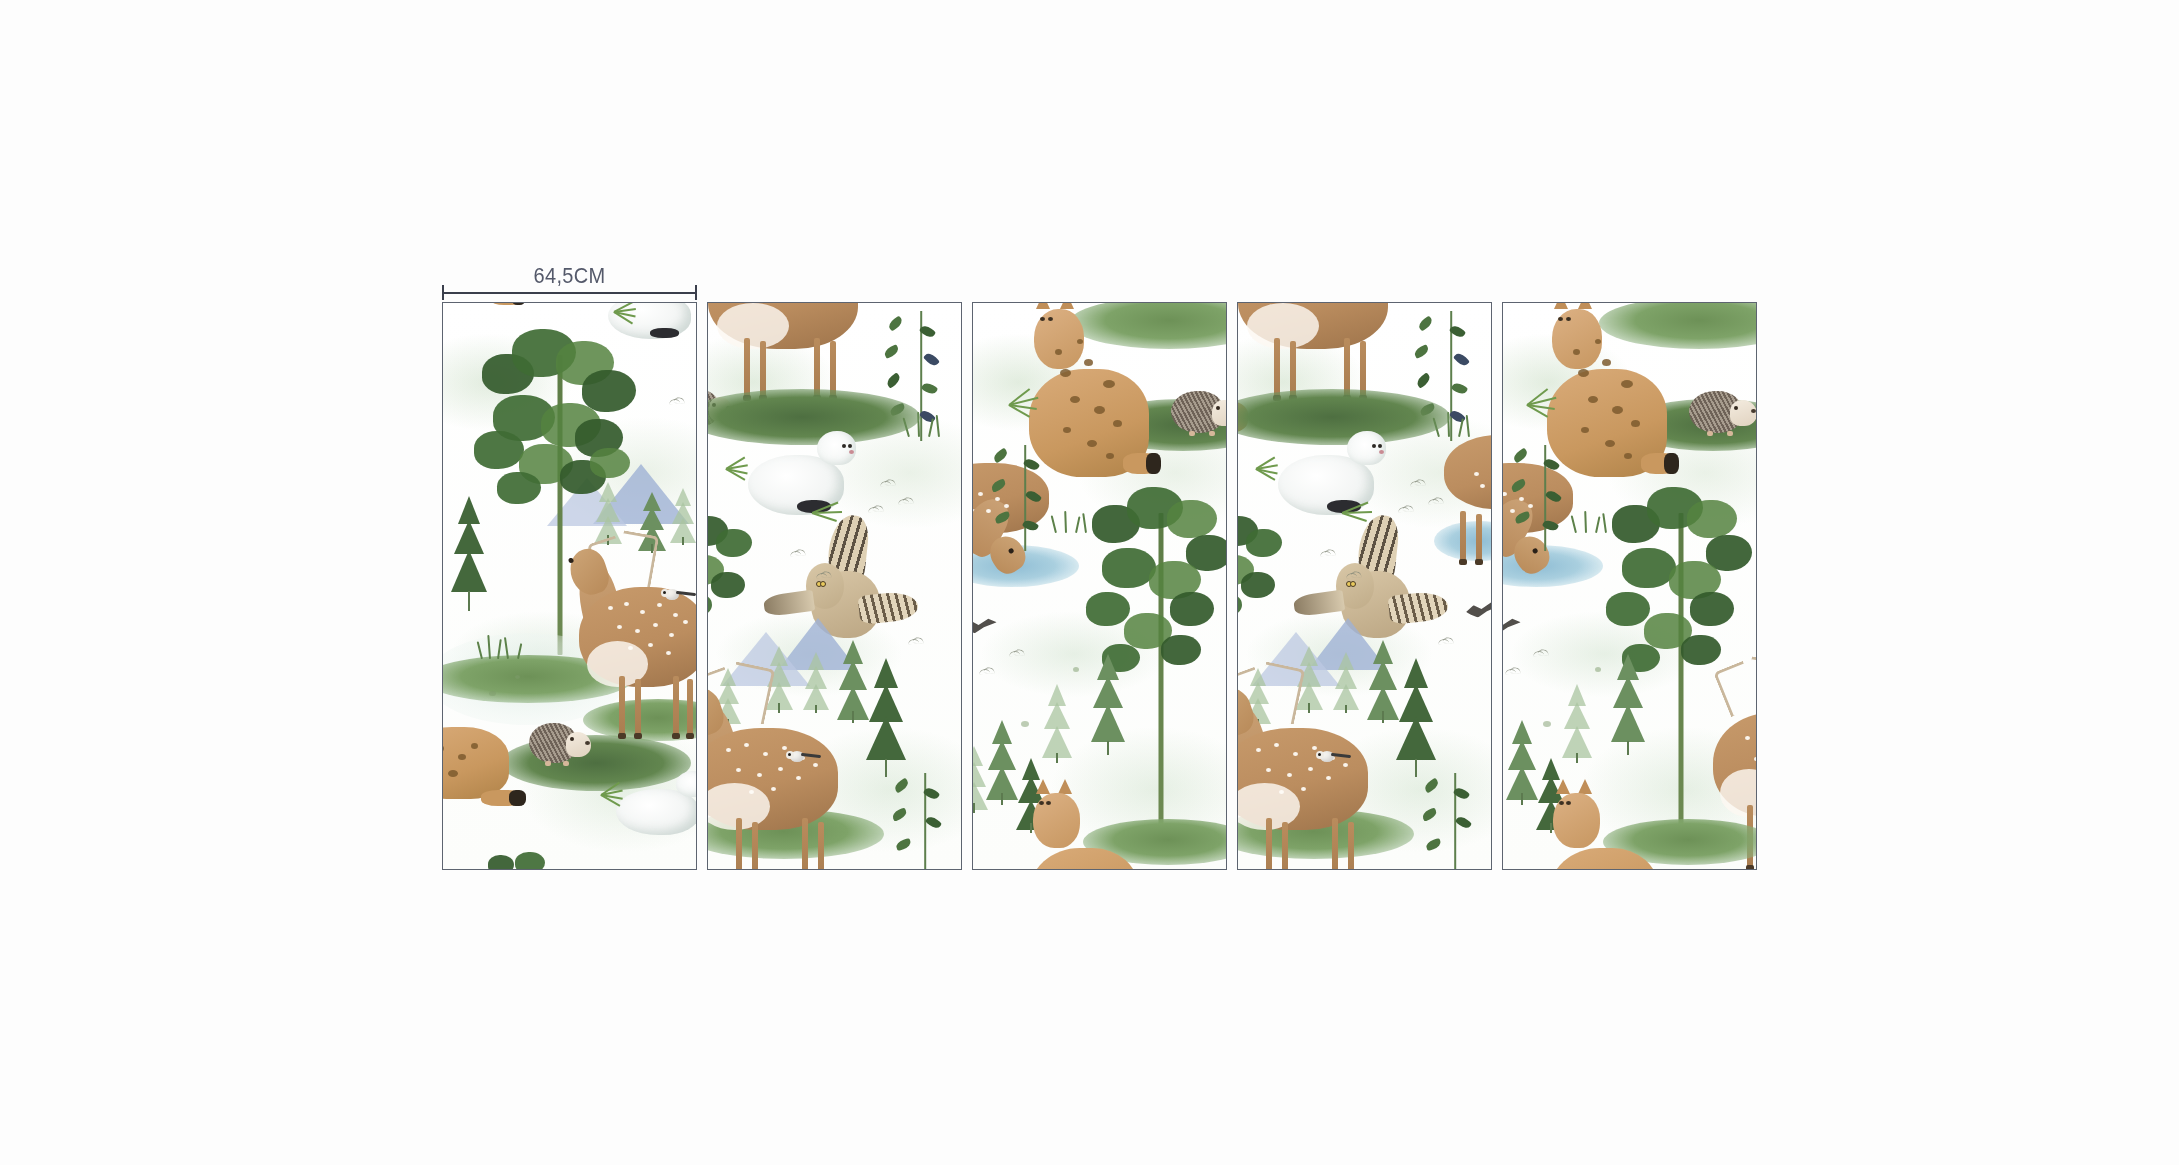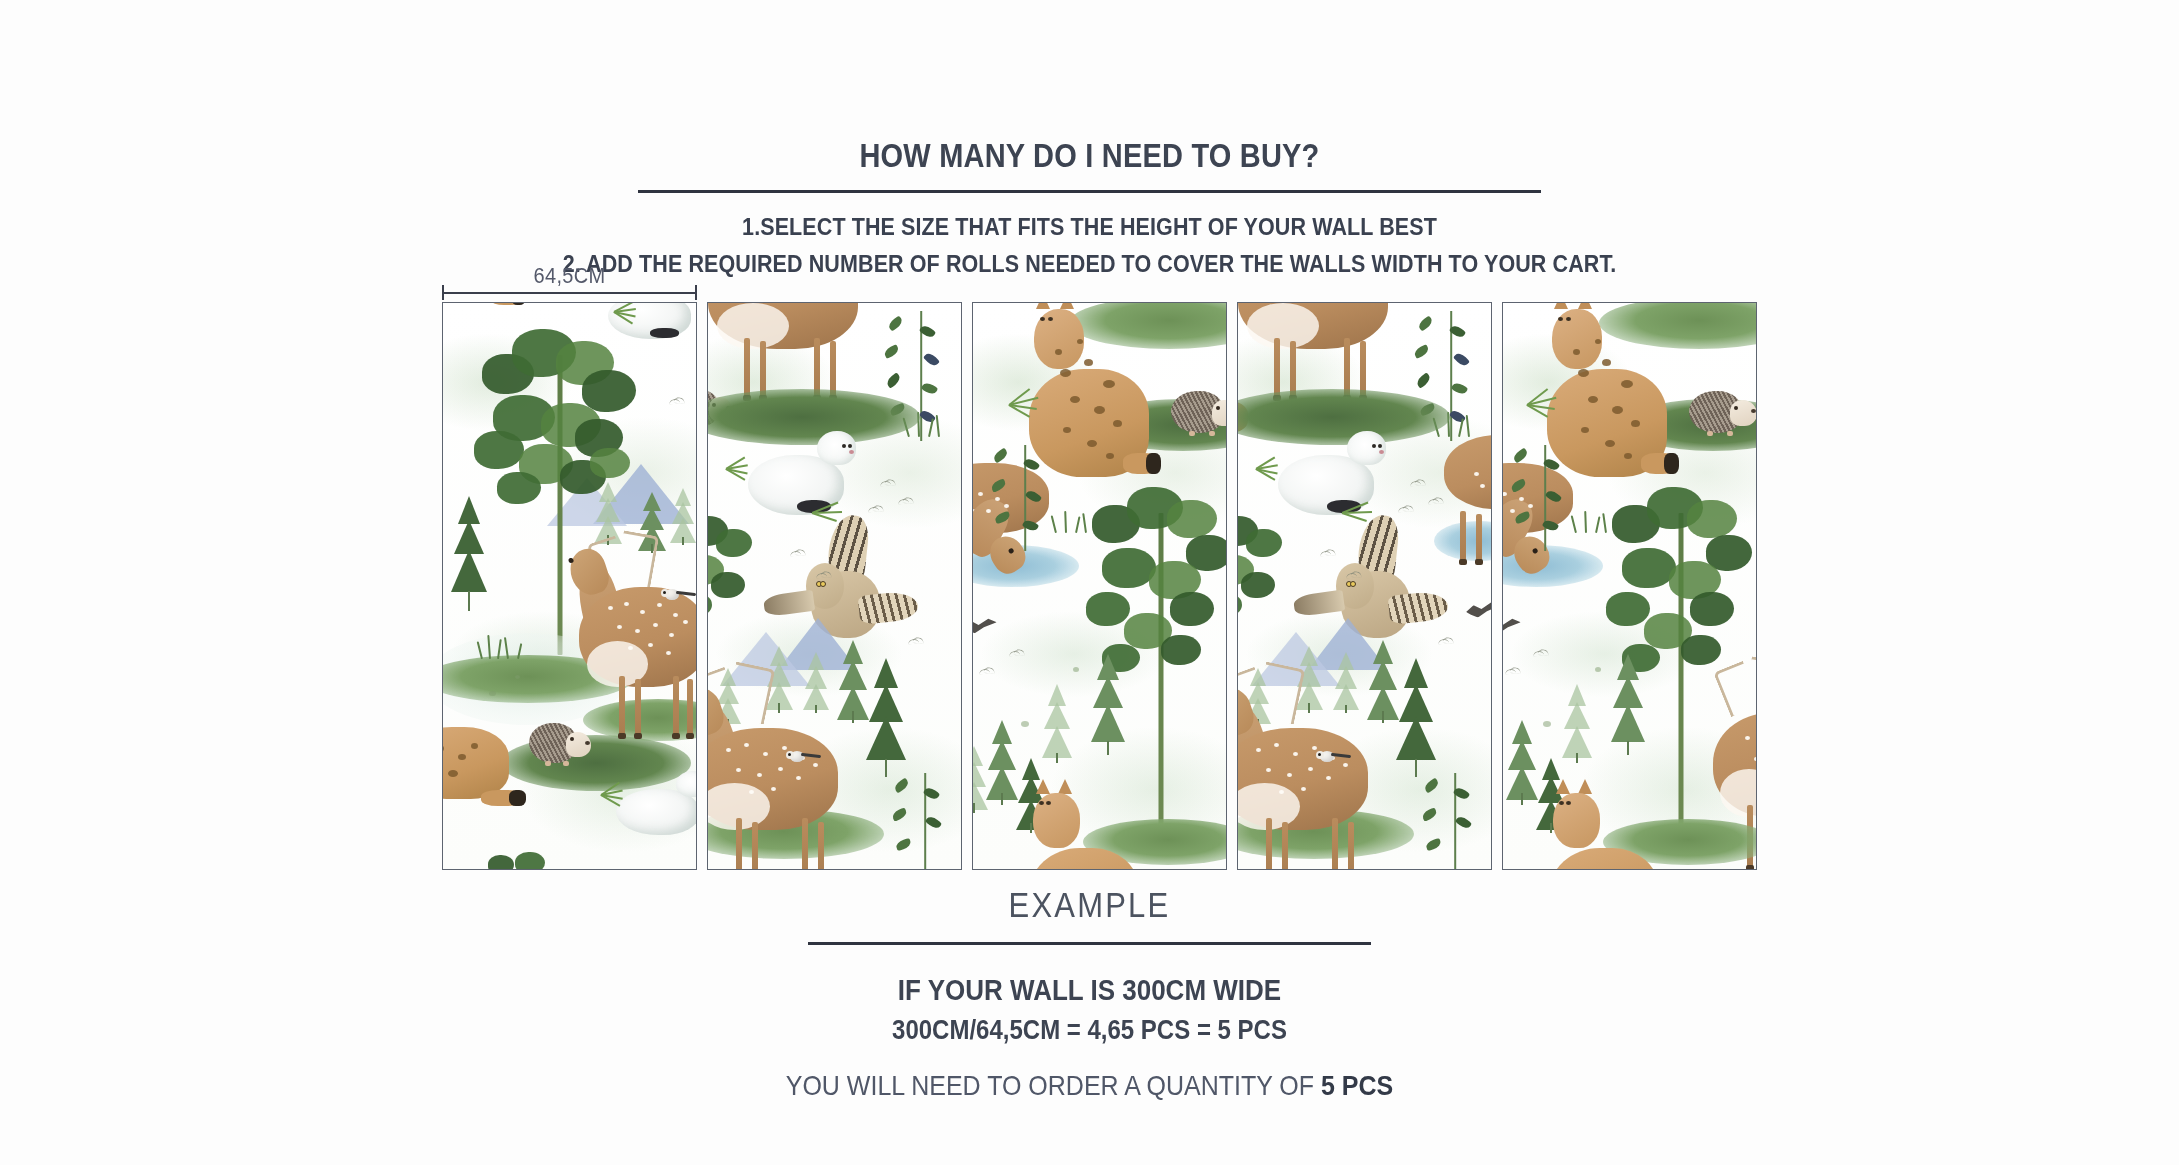--- a/index.html
+++ b/index.html
@@ -353,26 +353,20 @@
   .ex-line-2 { margin-top: 10px; font-size: 24px; font-weight: 600; color: #3d4452; transform: scaleY(1.12); transform-origin: center; }
   .ex-line-3 { margin-top: 27px; font-size: 25px; font-weight: 400; color: #505768; transform: scaleY(1.14); transform-origin: center; }
   .ex-line-3 b { font-weight: 700; color: #333a48; }
 </style>
 </head>
 <body>
 
 <div class="page">
 
 
-  <div class="instructions">
-    <div class="subtitle">HOW MANY DO I NEED TO BUY?</div>
-    <div class="rule-main"></div>
-    <div class="step step-1">1.SELECT THE SIZE THAT FITS THE HEIGHT OF YOUR WALL BEST</div>
-    <div class="step step-2">2. ADD THE REQUIRED NUMBER OF ROLLS NEEDED TO COVER THE WALLS WIDTH TO YOUR CART.</div>
-  </div>
 
   <div class="measure">
     <div class="measure-label">64,5CM</div>
     <div class="measure-line"></div>
     <div class="measure-cap left"></div>
     <div class="measure-cap right"></div>
   </div>
 
   <div class="panels">
 
@@ -1183,23 +1177,14 @@
               <div class="eye l"></div>
               <div class="eye r"></div>
             </div>
           <div class="body"></div>
         </div>
       </div>
     </div>
 
   </div>
 
-  <div class="example">
-    <div class="example-title">EXAMPLE</div>
-    <div class="rule-example"></div>
-    <div class="ex-line-1">IF YOUR WALL IS 300CM WIDE</div>
-    <div class="ex-line-2">300CM/64,5CM = 4,65 PCS = 5 PCS</div>
-    <div class="ex-line-3">
-      <span>YOU WILL NEED TO ORDER A QUANTITY OF </span><b>5 PCS</b>
-    </div>
-  </div>
 
 </div>
 
 </body></html>

